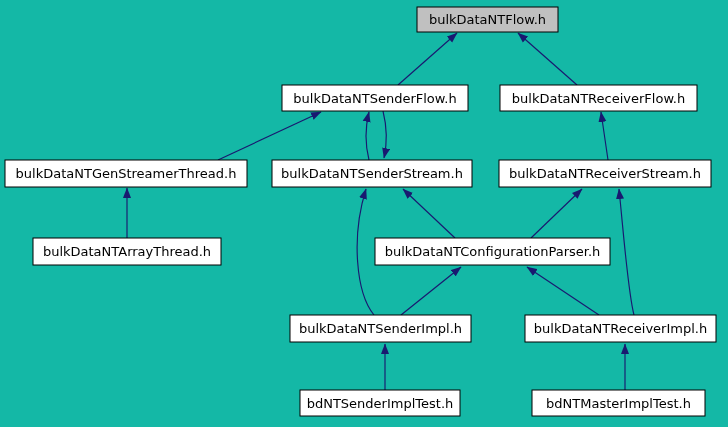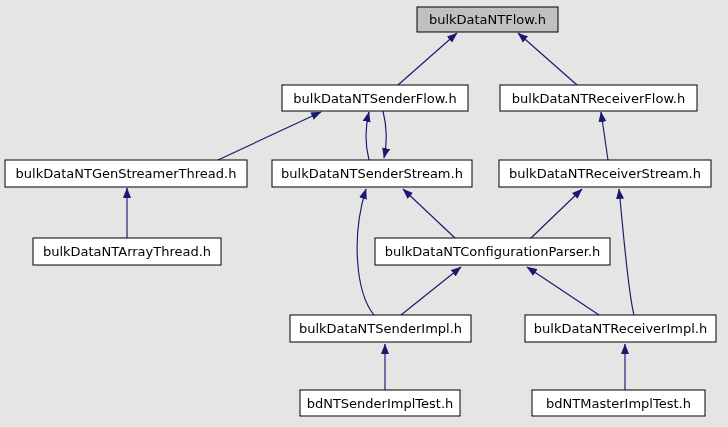--- a/index.html
+++ b/index.html
@@ -4,21 +4,21 @@
 <style>
   html, body {
     margin: 0;
     padding: 0;
     background: #ffffff;
   }
   .stage {
     position: relative;
     width: 728px;
     height: 427px;
-    background: #e5e5e5;
+    background: #14b8a6;
     overflow: hidden;
   }
   svg {
     display: block;
   }
   .edge {
     fill: none;
     stroke-width: 1.15px;
   }
   .node-box {

